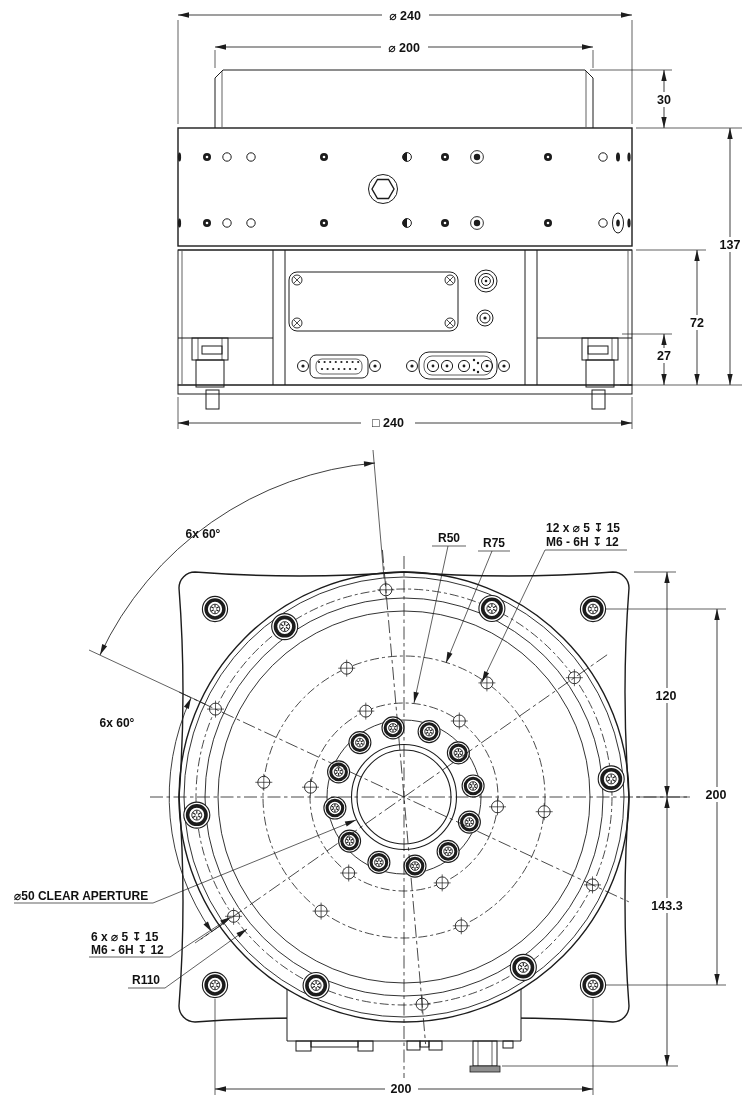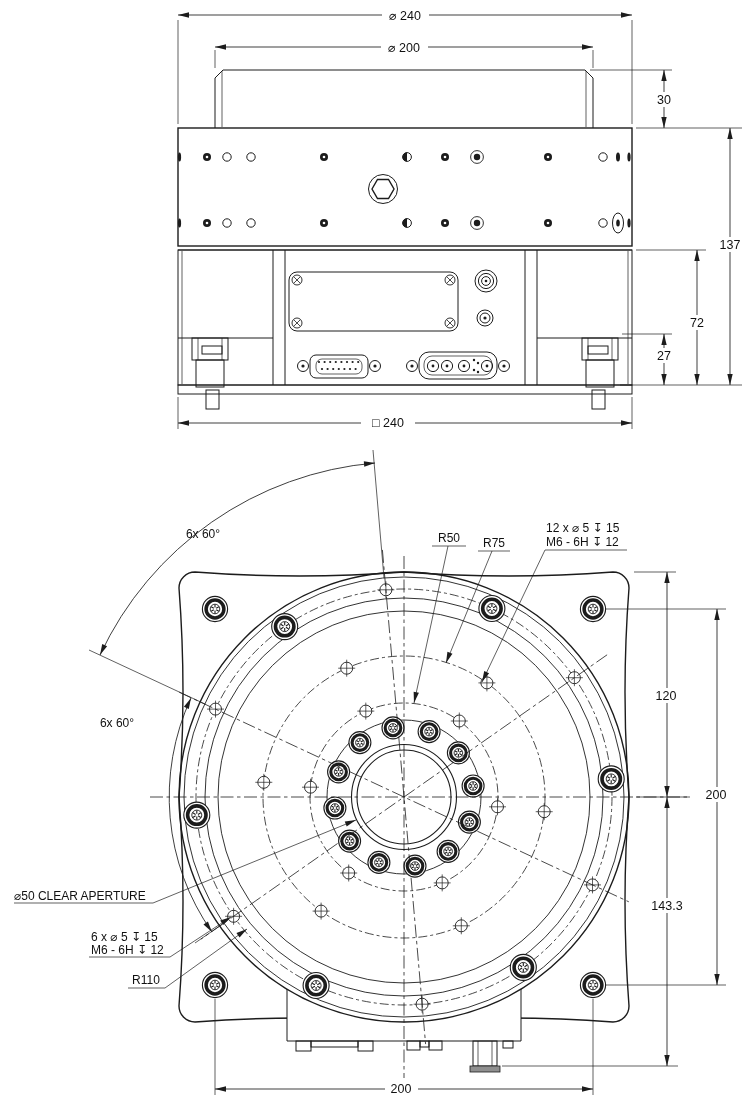--- a/index.html
+++ b/index.html
@@ -1,16 +1,16 @@
 <!DOCTYPE html>
 <html><head>
 <meta charset="utf-8">
 <style>
   html,body{margin:0;padding:0;background:#fff;}
-  .page{width:750px;height:1100px;background:#fff;position:relative;font-family:"Liberation Sans",sans-serif;}
+  .page{width:750px;height:1100px;background:#fff;position:relative;font-family:"Liberation Sans",sans-serif;font-weight:bold;}
   svg text{font-family:"Liberation Sans","DejaVu Sans",sans-serif;fill:#111;}
   .ln{stroke:#1c1c1c;stroke-width:1;fill:none;}
   .ln2{stroke:#1c1c1c;stroke-width:1.4;fill:none;}
   .thin{stroke:#1c1c1c;stroke-width:0.7;fill:none;}
   .dim{stroke:#1c1c1c;stroke-width:0.85;fill:none;}
   .cl{stroke:#1c1c1c;stroke-width:0.8;fill:none;stroke-dasharray:13 3.5 3.5 3.5;}
   .bc{stroke:#1c1c1c;stroke-width:0.8;fill:none;stroke-dasharray:9 3 3 3;}
   .fw{fill:#fff;}
   .fb{fill:#1c1c1c;}
   .txt{font-size:12.5px;}

